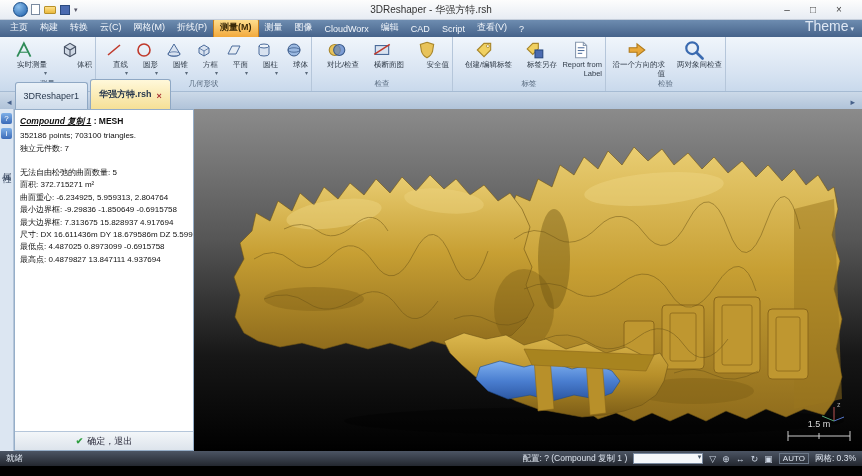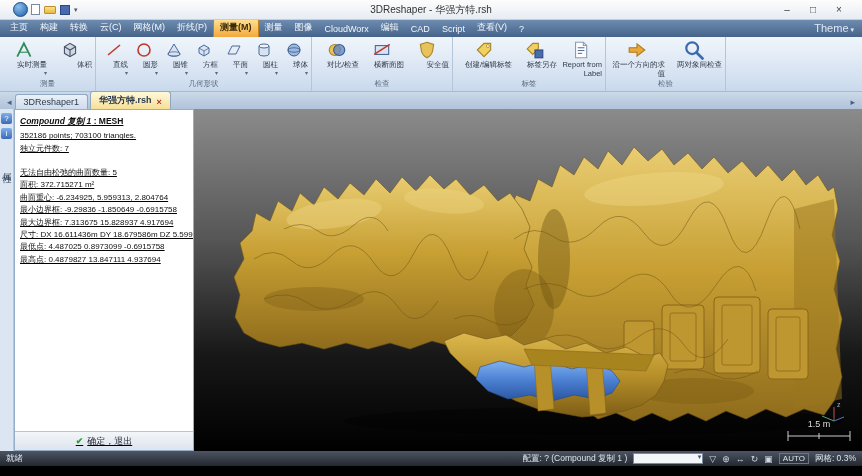--- a/index.html
+++ b/index.html
@@ -21,21 +21,21 @@
   .title { position:absolute; left:0; right:0; text-align:center; font-size:10px; color:#333; pointer-events:none; }
   .winbtns { margin-left:auto; display:flex; z-index:2; }
   .winbtn { width:26px; height:15px; text-align:center; font-size:10px; line-height:15px; color:#444; }
 
   
   .menutabs { position:absolute; top:20px; left:0; right:0; height:17px;
     background:linear-gradient(#6d8cb0,#46638a); display:flex; align-items:flex-end; padding-left:4px; }
   .menutab { color:#f2f6fb; font-size:9px; padding:2px 6px 3px; white-space:nowrap; }
   .menutab.active { background:linear-gradient(#ffe193,#f2a93c); color:#3a2a08;
     border-radius:3px 3px 0 0; border:1px solid #c87f1a; border-bottom:none; font-weight:bold; }
-  .theme { margin-left:auto; color:#dfe8f4; font-size:11px; padding:2px 8px 3px; }
+  .theme { margin-left:auto; color:#dfe8f4; font-size:14px; padding:2px 8px 3px; }
   .theme::after { content:" ▾"; font-size:7px; }
 
   
   .ribbon { position:absolute; top:37px; left:0; right:0; height:55px;
     background:linear-gradient(#f0f5fb,#d8e4f2 65%,#c9d9ec); border-bottom:1px solid #a6bbd3;
     display:flex; align-items:stretch; }
   .rgroup { display:flex; flex-direction:column; border-right:1px solid #b5c6da; padding:2px 3px 0; }
   .rtools { flex:1; display:flex; align-items:flex-start; gap:1px; }
   .rtool { width:44px; text-align:right; color:#2f3a47; cursor:default; }
   .rtool.small { width:29px; }
@@ -43,37 +43,37 @@
   .ric { height:22px; display:flex; align-items:center; justify-content:center; }
   .ric svg { display:block; }
   .rlabel { display:block; font-size:7.5px; line-height:1.15; }
   .dropmark::after { content:"▾"; font-size:6px; color:#5a6a7c; display:block; line-height:1; }
   .gname { text-align:center; font-size:7.5px; color:#5a6c80; padding:1px 2px 2px; }
 
   
   .doctabs { position:absolute; top:92px; left:0; right:0; height:17px;
     background:linear-gradient(#ccd9e8,#b0c3d9); display:flex; align-items:flex-end; padding:0 4px; }
   .tab-scroll { font-size:9px; color:#46608a; padding:0 3px 2px; }
-  .doctab { font-size:9px; color:#2a3a4e; padding:2px 8px; margin-right:2px;
+  .doctab { font-size:9px; color:#2a3a4e; padding:8px 8px; margin-right:2px;
     background:linear-gradient(#eaf1f8,#cfdceb); border:1px solid #8fa8c4; border-bottom:none;
     border-radius:3px 3px 0 0; display:flex; align-items:flex-end; gap:5px; }
   .doctab.active { background:linear-gradient(#fff8da,#f6e096); font-weight:bold; }
   .tabclose { color:#a33; font-size:9px; font-weight:bold; }
   .tab-scroll.right { margin-left:auto; }
 
   
   .leftstrip { position:absolute; top:109px; bottom:25px; left:0; width:14px;
     background:#dce6f2; border-right:1px solid #b5c6da; display:flex; flex-direction:column; align-items:center; }
   .strip-icon { width:11px; height:11px; margin-top:4px; border-radius:2px;
     background:linear-gradient(#7fb0e8,#3a6ab8); color:#fff; font-size:8px; line-height:11px; text-align:center; }
   .strip-label { margin-top:26px; writing-mode:vertical-rl; font-size:9px; color:#31405a; letter-spacing:2px; }
 
   
   .panel { position:absolute; top:109px; bottom:25px; left:14px; width:180px;
-    background:#fff; border:1px solid #96aec8; display:flex; flex-direction:column;text-decoration:underline; }
+    background:#fff; border:1px solid #96aec8; display:flex; flex-direction:column; }
   .panel-body { flex:1; padding:5px 5px; font-size:8px; color:#101010; line-height:1.55; overflow:hidden; }
   .panel-title { font-size:8.5px; margin-bottom:2px; }
   .panel-title .nm { font-weight:bold; font-style:italic; text-decoration:underline; }
   .panel-title .sfx { font-weight:bold; }
   .pline { min-height:12px; white-space:nowrap; }
   .panel-footer { height:19px; background:linear-gradient(#f3f6f9,#dde4ec);
     border-top:1px solid #b5c6da; display:flex; align-items:center; justify-content:center; }
   .confirm-btn { display:flex; align-items:center; gap:4px; font-size:9px; color:#223;
     padding:1px 10px; border:1px solid transparent; }
   .check-icon { color:#2e9e3f; font-size:9px; font-weight:bold; }

